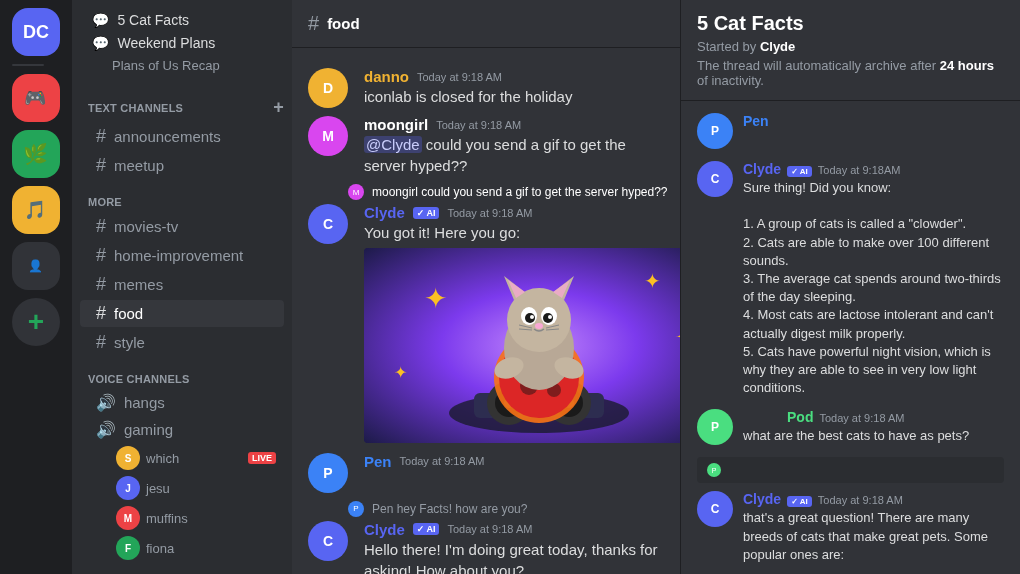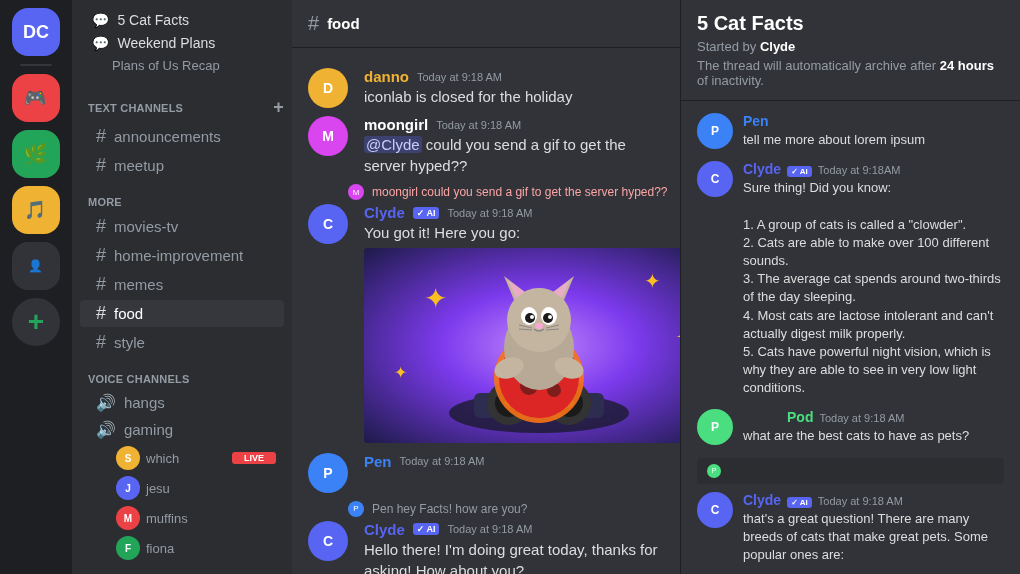--- a/index.html
+++ b/index.html
@@ -13,22 +13,22 @@
       overflow: hidden;
       font-size: 14px;
     }
 
     
     .server-bar {
       width: 72px;
       background: #1e1f22;
       display: flex;
       flex-direction: column;
-      align-items: center;
-      padding: 8px 4px;
+      align-items: flex-start;
+      padding: 8px 12px;
       gap: 8px;
       overflow: hidden;
     }
     .server-icon {
       width: 48px;
       height: 48px;
       border-radius: 50%;
       background: #5865f2;
       display: flex;
       align-items: center;
@@ -105,21 +105,21 @@
       font-size: 10px;
       font-weight: bold;
       color: white;
       flex-shrink: 0;
     }
     .live-badge {
       background: #ed4245;
       color: white;
       font-size: 9px;
       font-weight: 700;
-      padding: 1px 12px;
+      padding: 1px 4px;
       border-radius: 3px;
       margin-left: auto;
     }
 
     
     .main-chat {
       flex: 1;
       display: flex;
       flex-direction: column;
       background: #313338;
@@ -397,21 +397,21 @@
           <span class="msg-username username-moongirl">moongirl</span>
           <span class="msg-timestamp">Today at 9:18 AM</span>
         </div>
         <div class="msg-text"><span class="mention">@Clyde</span> could you send a gif to get the server hyped??</div>
       </div>
     </div>
 
     <div style="padding: 4px 0 2px 0;">
       <div class="reply-preview">
         <div style="width:16px;height:16px;border-radius:50%;background:#d946ef;display:flex;align-items:center;justify-content:center;font-size:8px;color:white;flex-shrink:0;">M</div>
-        <span class="reply-text" style="color:#fca5a5;">moongirl could you send a gif to get the server hyped??</span>
+        <span class="reply-text" style="color:#ffffff;">moongirl could you send a gif to get the server hyped??</span>
       </div>
       <div class="message-group" style="padding-top:0;">
         <div class="msg-avatar" style="background:#5865f2;">C</div>
         <div class="msg-content">
           <div class="msg-header">
             <span class="msg-username username-clyde">Clyde</span>
             <span class="bot-badge"><span>✓</span> AI</span>
             <span class="msg-timestamp">Today at 9:18 AM</span>
           </div>
           <div class="msg-text">You got it! Here you go:</div>
@@ -528,21 +528,20 @@
   </div>
 
   <div class="thread-messages">
 
     <div class="thread-msg">
       <div class="thread-avatar" style="background:#3b82f6;">P</div>
       <div class="thread-msg-content">
         <div class="thread-msg-header">
           <span class="thread-msg-username" style="color:#3b82f6;">Pen</span>
         </div>
-        <div class="thread-msg-text">tell me more about lorem ipsum</div>
       </div>
     </div>
 
     <div class="thread-msg">
       <div class="thread-avatar" style="background:#5865f2;">C</div>
       <div class="thread-msg-content">
         <div class="thread-msg-header">
           <span class="thread-msg-username" style="color:#5865f2;">Clyde</span>
           <span class="bot-badge" style="font-size:8px;"><span>✓</span> AI</span>
           <span class="thread-msg-time">Today at 9:18AM</span>

